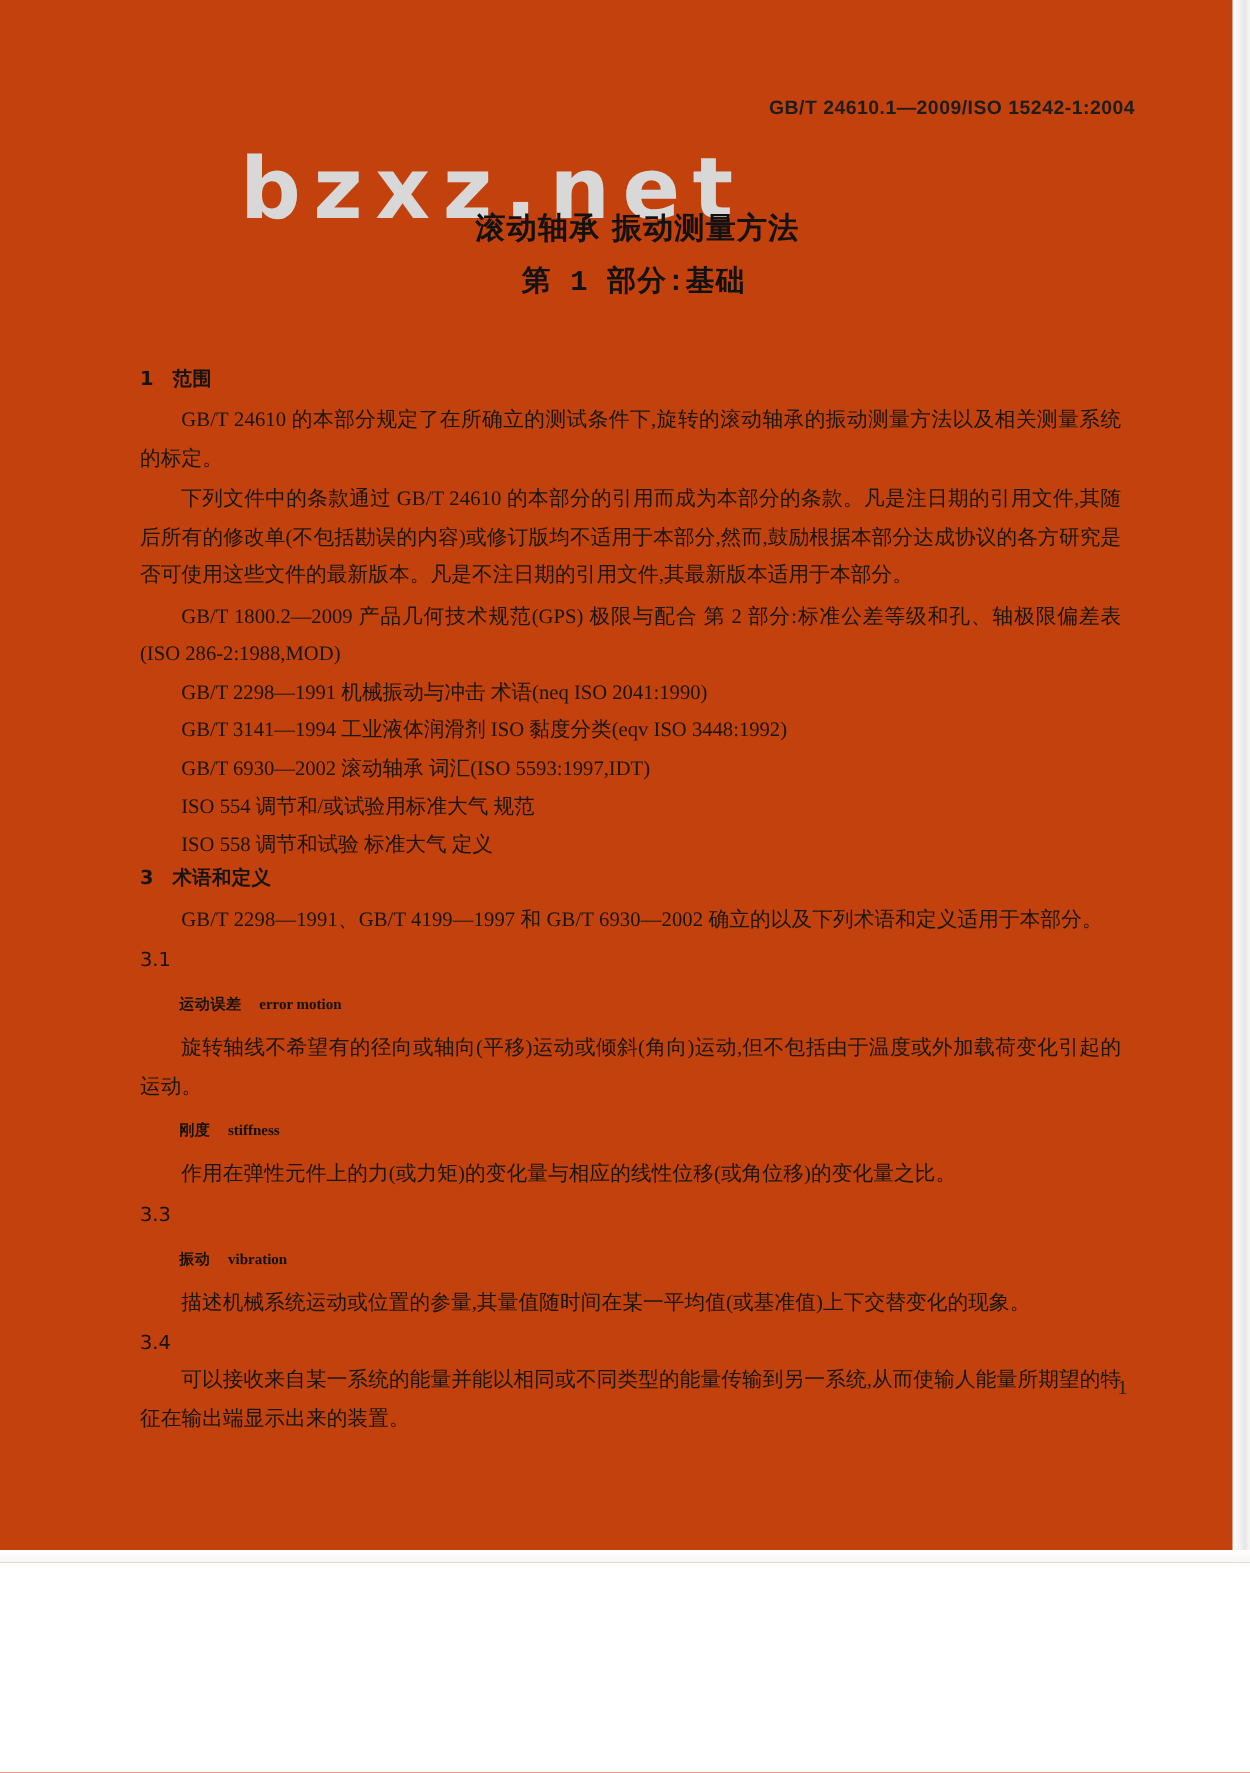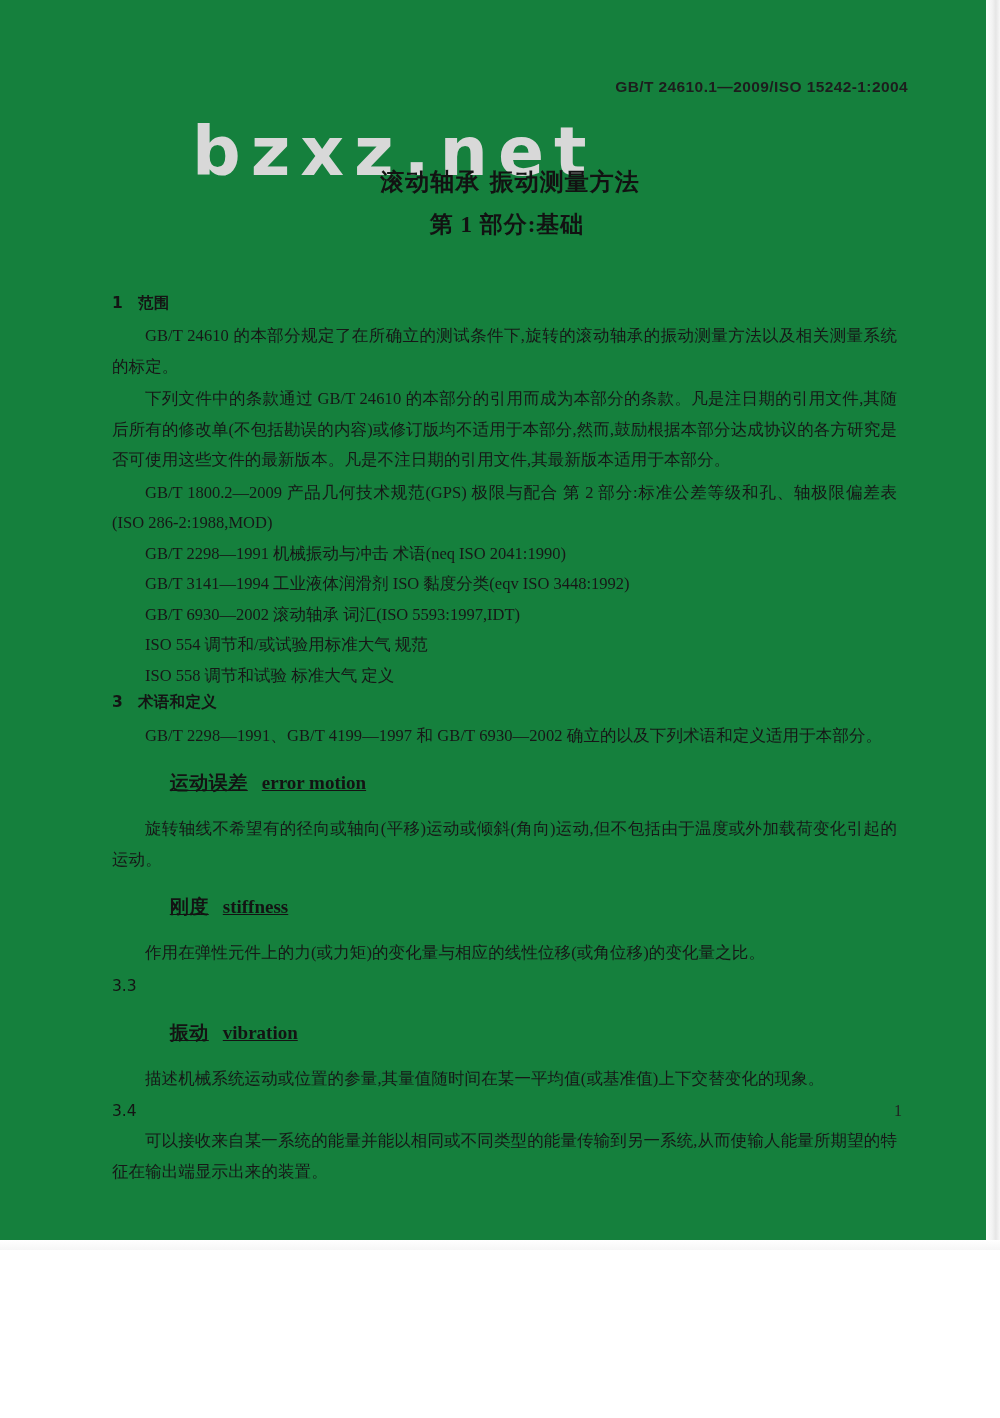--- a/index.html
+++ b/index.html
@@ -4,21 +4,21 @@
 <style>
   html, body {
     margin: 0;
     padding: 0;
     background: #ffffff;
   }
   #page {
     position: relative;
     width: 1000px;
     height: 1250px;
-    background: #15803d;
+    background: #c2410c;
     overflow: hidden;
     font-family: "Liberation Serif", "DejaVu Serif", serif;
     color: #1a1a1a;
   }
   
   #scan-edge-right {
     position: absolute;
     top: 0;
     right: 0;
     width: 14px;
@@ -78,21 +78,21 @@
     font-size: 24px;
     letter-spacing: 1px;
     color: #121212;
     line-height: 1.55;
     position: relative;
   }
   .doc-title-main {
     padding-left: 20px;
   }
   .doc-subtitle {
-    font-family: Liberation Serif, serif;
+    font-family: Liberation Mono, monospace;
     font-weight: bold;
     font-size: 23px;
     letter-spacing: 1px;
     color: #121212;
     margin-top: 8px;
     padding-left: 14px;
   }
 
   
   #content {
@@ -140,26 +140,25 @@
 
   p.subclause-num {
     margin: 0;
     font-family: "DejaVu Sans", "Liberation Sans", sans-serif;
     font-size: 15.5px;
     line-height: 30px;
     color: #141414;
     text-indent: 0;
   }
   p.term-line {
-    margin: 16px;
-    font-size: 19px;
+    margin: 5px;
+    font-size: 12px;
     line-height: 30px;
     padding-left: 2.2em;
     color: #131313;
-    text-decoration: underline;
   }
   .term-cn {
     font-family: "DejaVu Sans", "Liberation Sans", sans-serif;
     font-weight: bold;
     letter-spacing: 0.5px;
   }
   .term-en {
     font-family: "Liberation Serif", "DejaVu Serif", serif;
     font-weight: bold;
     margin-left: 14px;
@@ -207,20 +206,21 @@
     <p class="ref-item">GB/T 3141—1994   工业液体润滑剂   ISO 黏度分类(eqv ISO 3448:1992)</p>
     <p class="ref-item">GB/T 6930—2002   滚动轴承   词汇(ISO 5593:1997,IDT)</p>
     <p class="ref-item">ISO 554   调节和/或试验用标准大气   规范</p>
     <p class="ref-item">ISO 558   调节和试验   标准大气   定义</p>
 
     <h2 class="clause-head spacer-before">
       <span class="num">3</span><span>术语和定义</span>
     </h2>
     <p class="para">GB/T 2298—1991、GB/T 4199—1997 和 GB/T 6930—2002 确立的以及下列术语和定义适用于本部分。</p>
 
+    <p class="subclause-num">3.1</p>
     <p class="term-line">
       <span class="term-cn">运动误差</span><span class="term-en">error motion</span>
     </p>
     <p class="para">旋转轴线不希望有的径向或轴向(平移)运动或倾斜(角向)运动,但不包括由于温度或外加载荷变化引起的运动。</p>
 
     <p class="term-line">
       <span class="term-cn">刚度</span><span class="term-en">stiffness</span>
     </p>
     <p class="para">作用在弹性元件上的力(或力矩)的变化量与相应的线性位移(或角位移)的变化量之比。</p>
 

